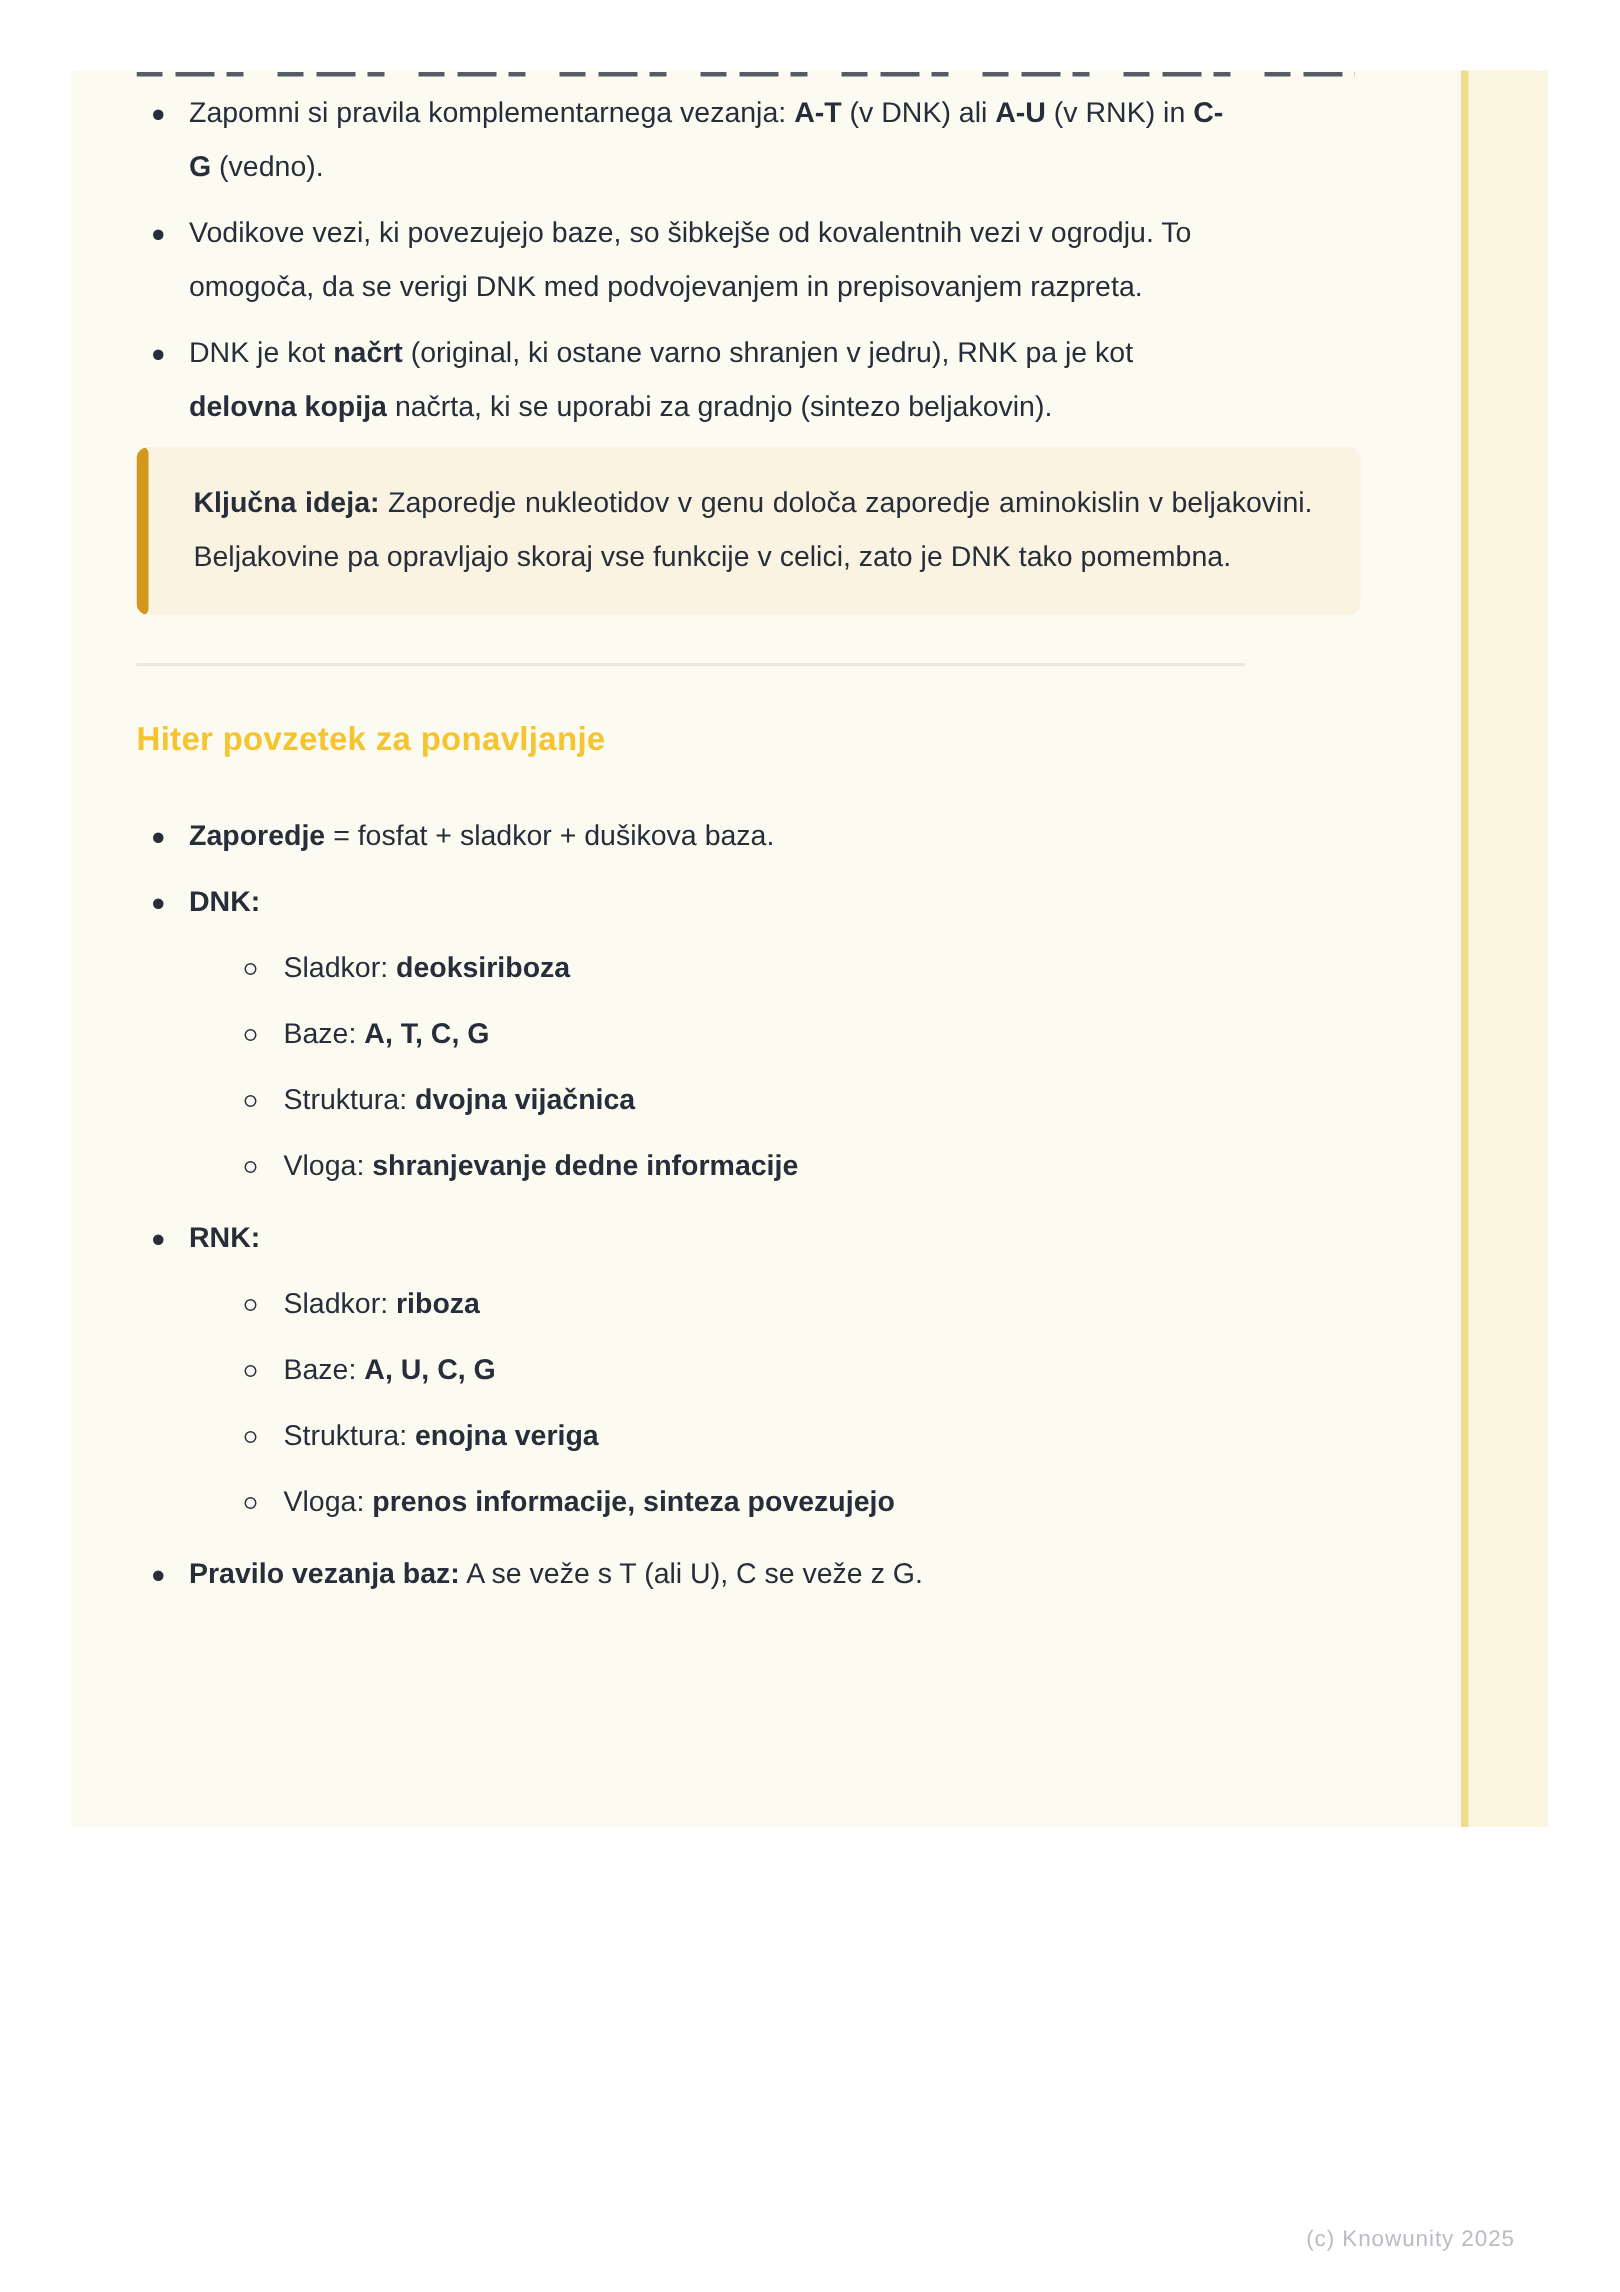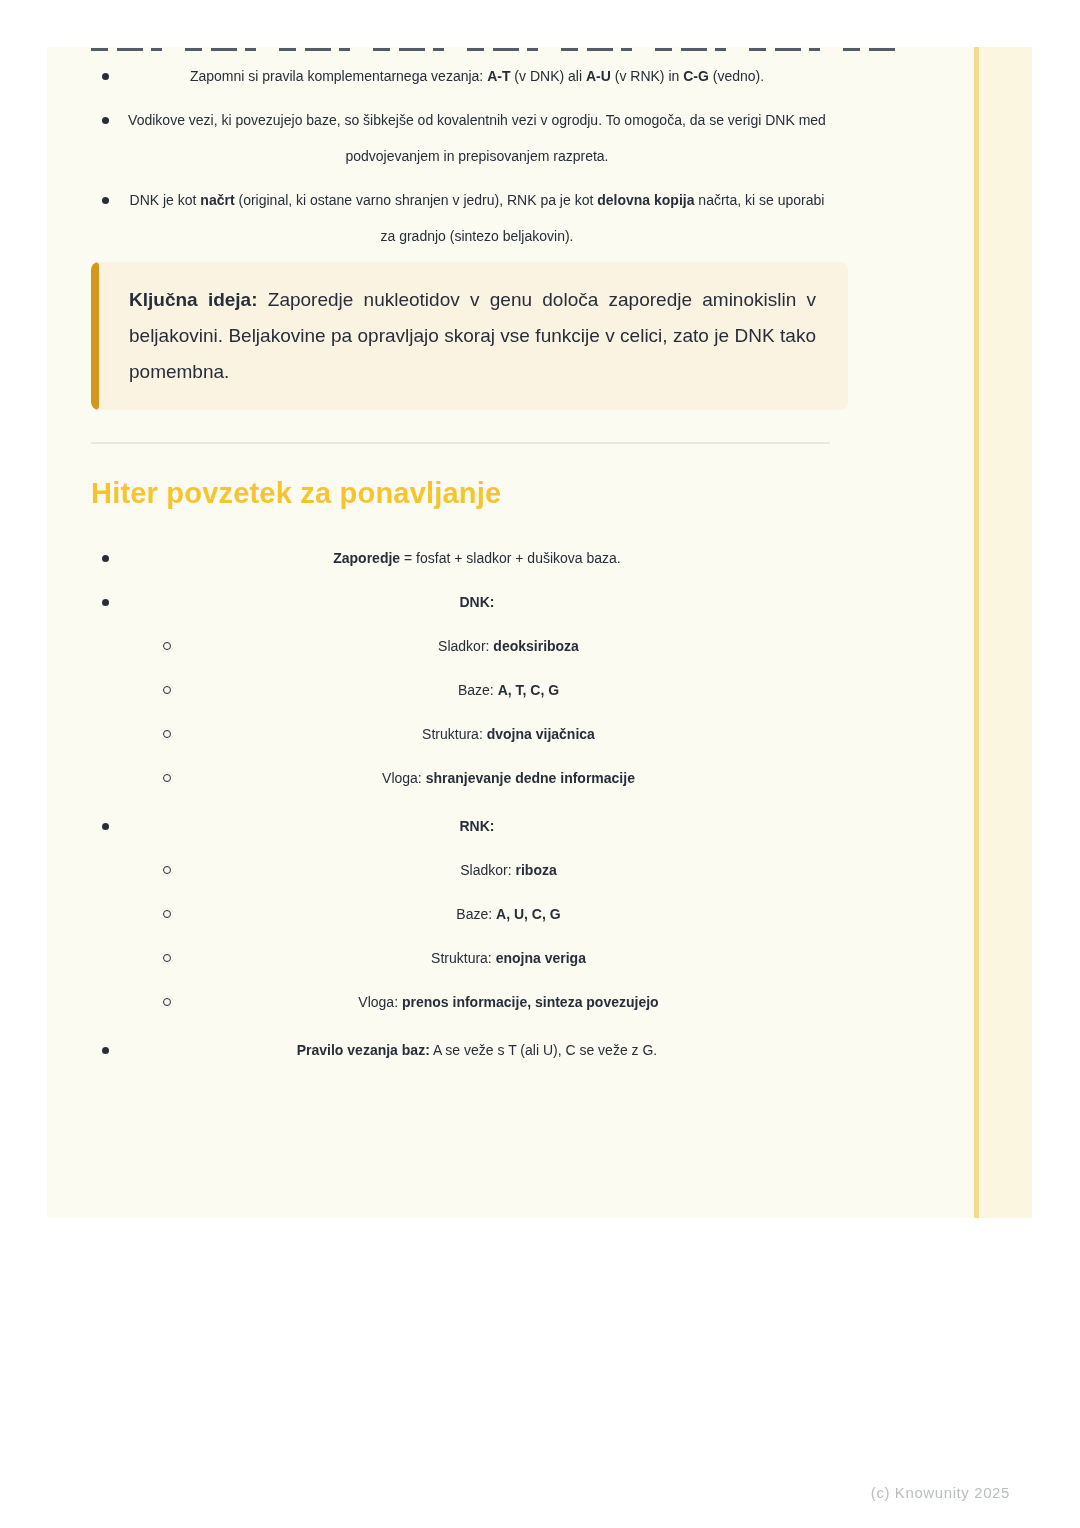--- a/index.html
+++ b/index.html
@@ -42,47 +42,47 @@
   
   .clipped-row{
     height:5px;width:812px;margin:0 0 6px 0;overflow:hidden;opacity:.85;
     background:repeating-linear-gradient(90deg,
       #39404c 0 17px, transparent 17px 26px,
       #39404c 26px 52px, transparent 52px 60px,
       #39404c 60px 71px, transparent 71px 94px);
     background-size:94px 3px;background-repeat:repeat-x;background-position:0 1px;
   }
   ul.bullets{list-style:none;margin:0;padding:0;width:737px;
-    font-size:14px;line-height:36px;text-align:center;}
+    font-size:19px;line-height:36px;}
   ul.bullets>li{position:relative;padding-left:35px;margin:0 0 8px 0;}
   ul.bullets>li::before{
     content:"";position:absolute;left:11px;top:15px;width:7px;height:7px;
     border-radius:50%;background:var(--text);
   }
   ul.sublist{list-style:none;margin:8px 0 12px 0;padding:0 0 0 28px;}
   ul.sublist>li{position:relative;padding-left:35px;margin:0 0 8px 0;}
   ul.sublist>li::before{
     content:"";position:absolute;left:9px;top:14px;width:6px;height:6px;
     border-radius:50%;background:transparent;border:1.6px solid var(--text);
   }
   .callout{
-    width:757px;margin:6px 0 0 0;display:flex;
+    width:816px;margin:6px 0 0 0;display:flex;
     background:var(--callout-bg);border-radius:8px;overflow:hidden;
   }
   .callout-bar{width:8px;flex:none;background:var(--callout-border);border-radius:8px;}
   .callout-text{
     margin:0;padding:20px 32px 20px 30px;
     font-size:19px;line-height:36px;text-align:justify;
   }
   .divider{
     border:none;height:2px;background:var(--divider);
     width:739px;margin:32px 0 0 0;
   }
   .summary-heading{
-    margin:32px 0 30px 0;font-size:29px;line-height:34px;font-weight:700;
+    margin:32px 0 30px 0;font-size:22px;line-height:34px;font-weight:700;
     color:var(--heading);letter-spacing:.2px;
   }
   b{font-weight:700;}
   .footer{
     position:absolute;top:1484px;right:70px;
     font-size:15px;color:var(--footer);letter-spacing:.6px;
   }
 </style>
 </head>
 <body>

